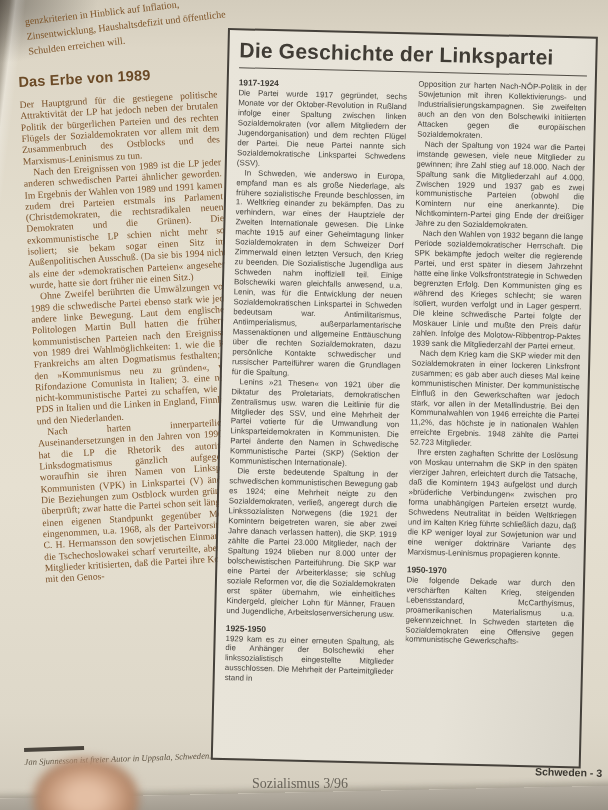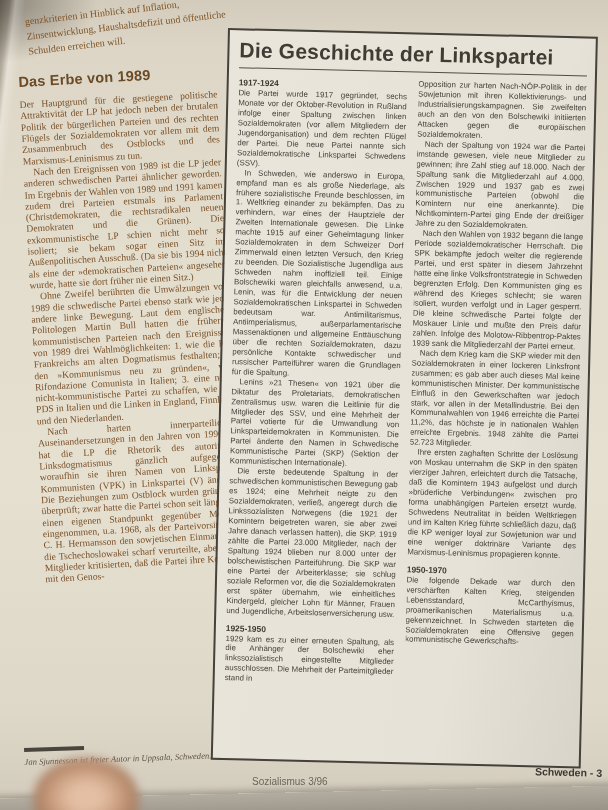--- a/index.html
+++ b/index.html
@@ -49,21 +49,21 @@
   }
   .col-left .para + .para{text-indent:10px;}
   .footnote{
     position:absolute;left:24px;top:748px;width:196px;
     transform:rotate(-2deg);transform-origin:top left;
   }
   .footnote-rule{width:60px;height:4px;background:#4a453d;margin-bottom:5px;}
   .footnote-text{font-size:8.6px;font-style:italic;color:#5e5342;line-height:1.25;}
   .footer-journal{
     position:absolute;left:252px;top:776px;
-    font-family:Liberation Sans, sans-serif;font-size:10px;color:#6a655b;
+    font-family:Liberation Serif, serif;font-size:14px;color:#6a655b;
   }
   .footer-section{
     position:absolute;right:6px;top:766px;
     font-family:"Liberation Sans",sans-serif;font-weight:bold;
     font-size:10.5px;color:#3c3932;transform:rotate(1.4deg);
   }
   
   .box{
     position:absolute;left:228px;top:28px;width:370px;height:732px;
     border:2px solid #45413b;

